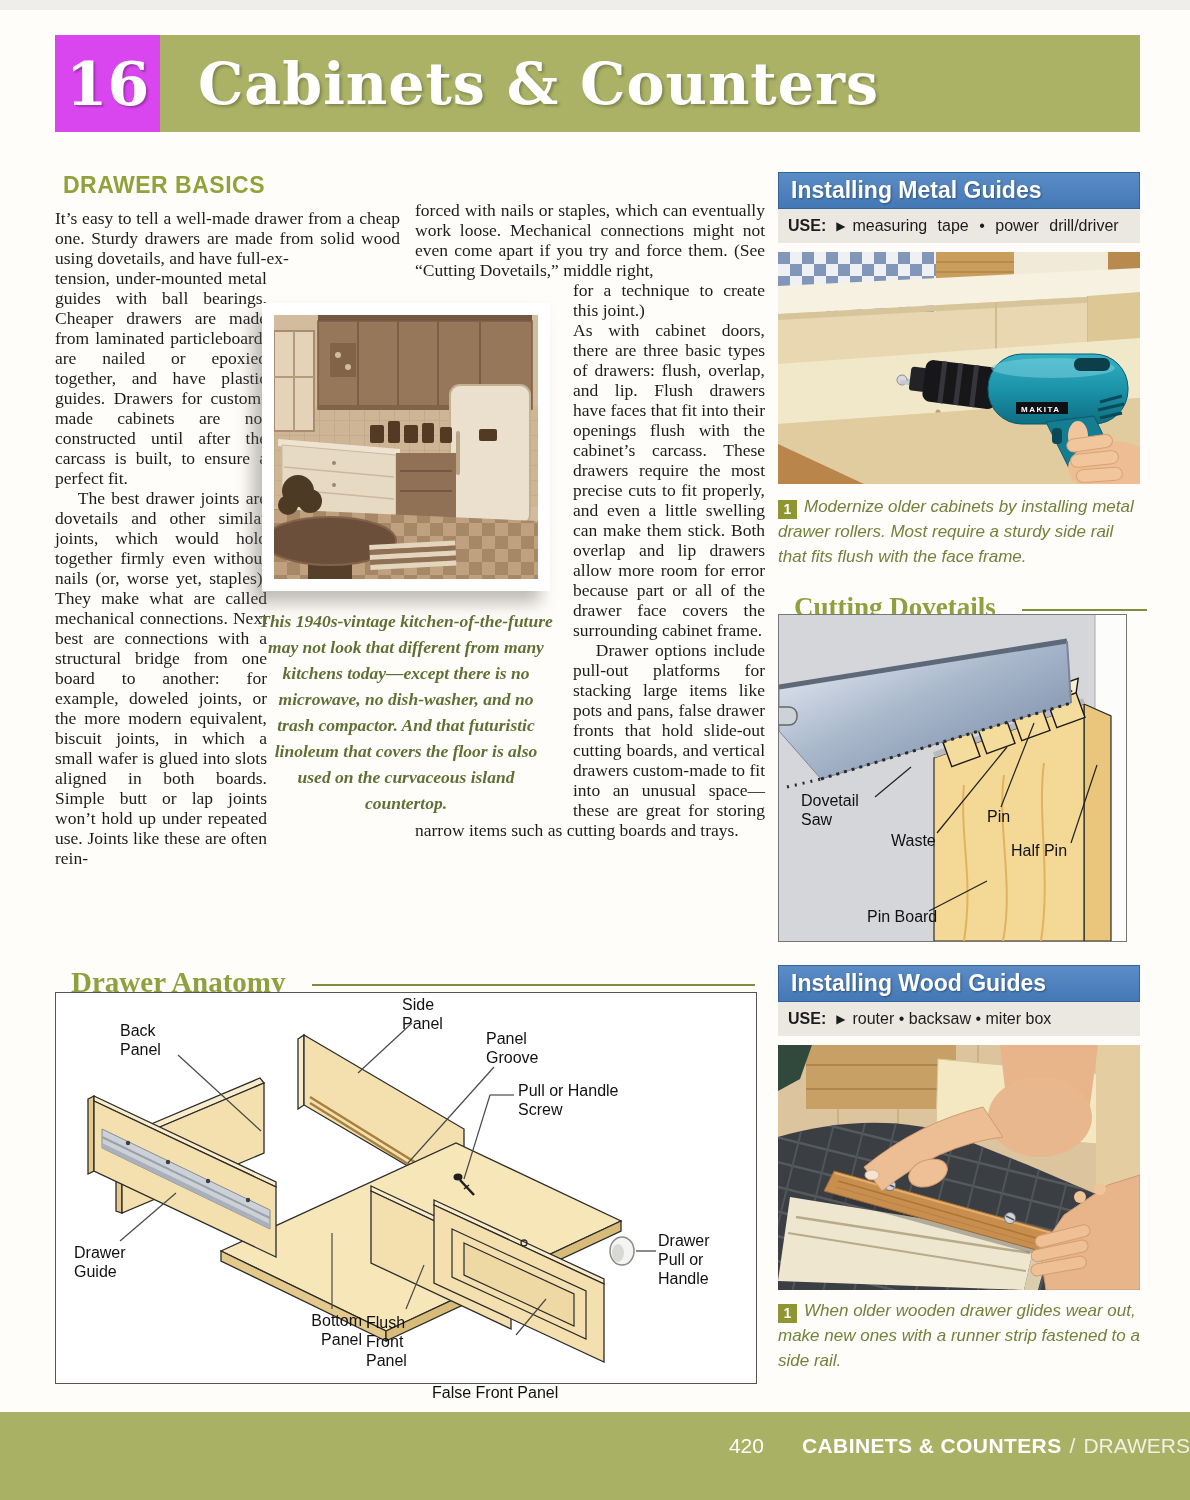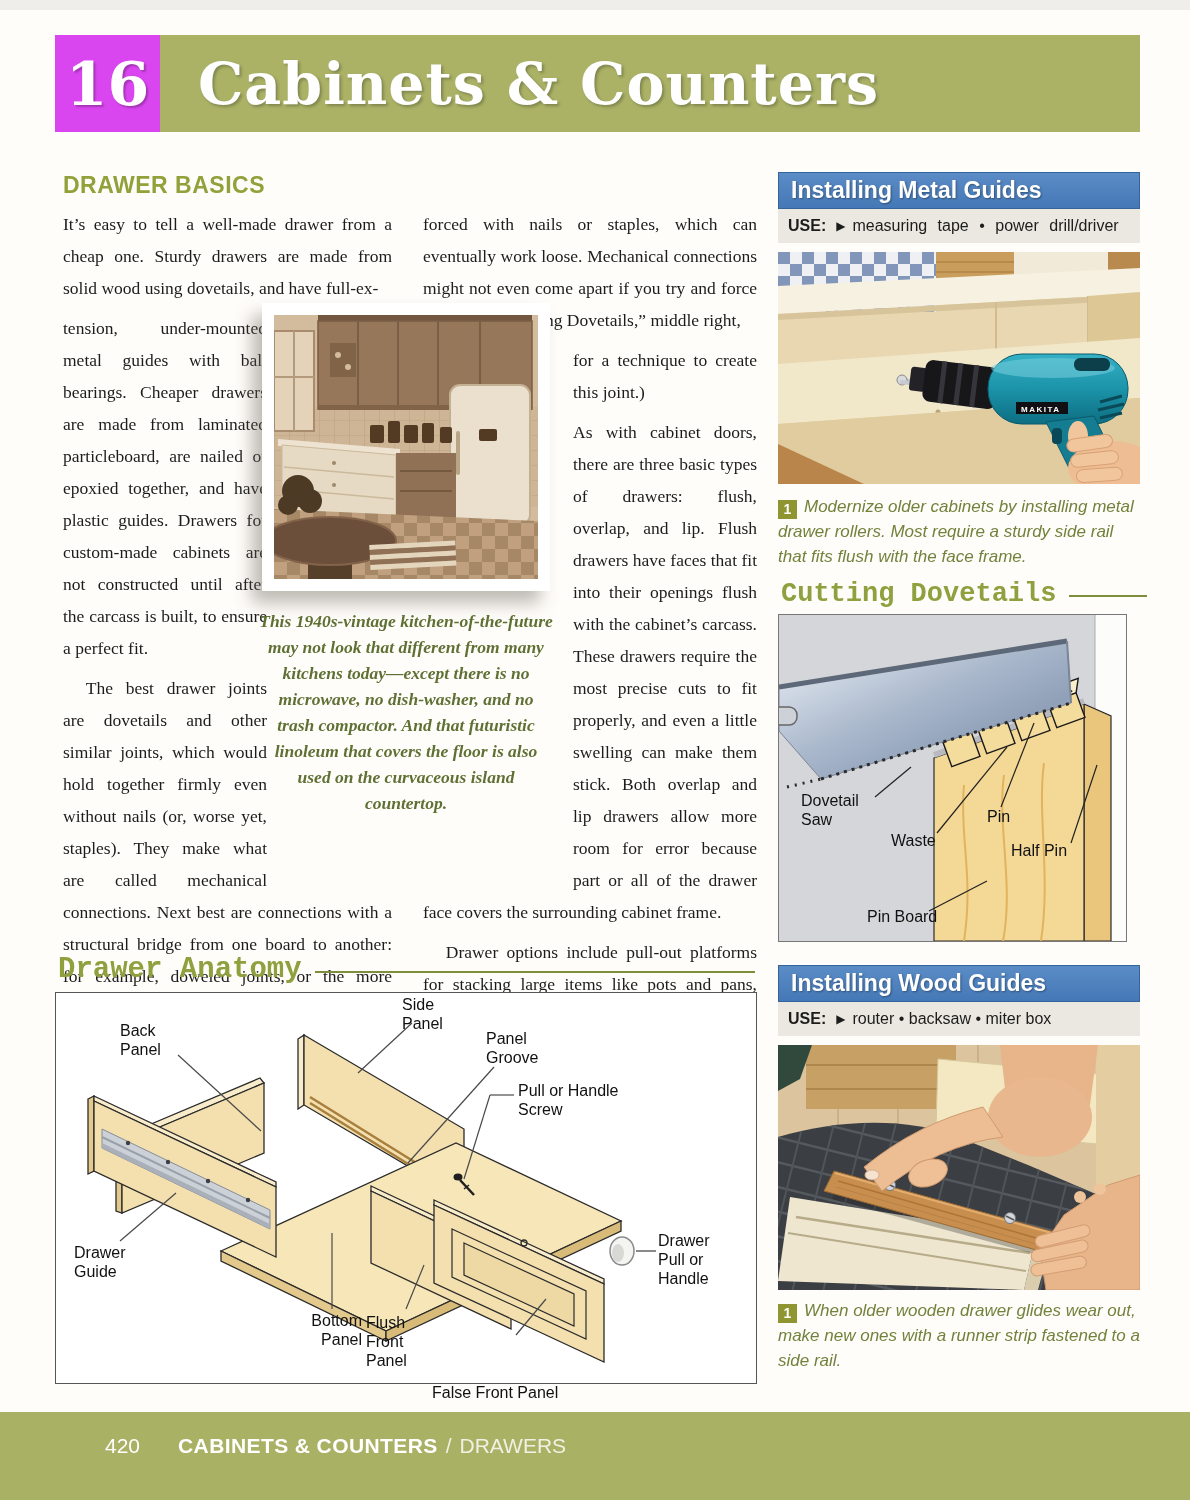--- a/index.html
+++ b/index.html
@@ -15,21 +15,21 @@
   .chapbar{position:absolute;left:160px;top:35px;width:980px;height:97px;background:#abb266;
            display:flex;align-items:center;}
   .chapbar span{font-family:"DejaVu Serif",serif;font-weight:bold;font-size:57px;color:#fff;
            padding-left:38px;letter-spacing:1px;text-shadow:2px 2px 3px rgba(0,0,0,.25);}
 
   
   .colL{position:absolute;left:55px;top:172px;width:345px;}
   .colM{position:absolute;left:415px;top:200px;width:350px;}
   h2.sect{font-family:"Liberation Sans",sans-serif;font-weight:bold;font-size:23px;color:#92a23b;
           letter-spacing:.5px;margin:0 0 9px 8px;}
-  .colL p,.colM p{margin:8px;font-size:17.5px;line-height:32px;text-align:justify;}
+  .colL p,.colM p{margin:0;font-size:17.5px;line-height:20px;text-align:justify;}
   .indent{text-indent:1.3em;}
   .spacerR{float:right;width:133px;height:562px;}
   .spacerL{float:left;width:158px;height:540px;}
   h3.sub{font-family:"Liberation Sans",sans-serif;font-weight:bold;font-size:19px;color:#111;
          margin:12px 0 5px 0;}
 
   
   .kphoto{position:absolute;left:262px;top:303px;width:264px;height:264px;background:#fff;
           padding:12px;box-shadow:-10px 12px 16px rgba(110,105,95,.45);}
   .kcaption{position:absolute;left:258px;top:608px;width:296px;text-align:center;
@@ -46,33 +46,33 @@
   .usebar .tri{font-size:12px;margin-right:7px;}
   .use-wide{word-spacing:6px;}
   .rphoto{position:absolute;width:362px;display:block;}
   .rcaption{position:absolute;width:362px;font-family:"Liberation Sans",sans-serif;font-size:17px;
             line-height:25px;font-style:italic;color:#72823c;}
   .badge{display:inline-block;width:19px;height:19px;background:#8e9531;color:#fff;font-style:normal;
          font-weight:bold;font-size:14px;line-height:19px;text-align:center;margin-right:7px;
          vertical-align:-2px;}
 
   .hrow{position:absolute;display:flex;align-items:center;}
-  .hrow h2{font-family:Liberation Mono, monospace;font-weight:bold;font-size:27px;color:#8fa03e;
-           margin:3px;white-space:nowrap;}
+  .hrow h2{font-family:Liberation Serif, serif;font-weight:bold;font-size:27px;color:#8fa03e;
+           margin:16px;white-space:nowrap;}
   .hrow .rule{flex:1;height:2px;background:#7e8e3c;margin-left:10px;margin-top:4px;}
 
   .diagbox{position:absolute;border:1px solid #777;background:#fff;box-sizing:border-box;}
   .dlabel{position:absolute;font-family:"Liberation Sans",sans-serif;font-size:16px;line-height:19px;
           color:#111;}
   .center{text-align:right;}
 
   
   .footer{position:absolute;left:0;top:1412px;width:1190px;height:88px;background:#a9b164;
           font-family:"Liberation Sans",sans-serif;color:#fff;}
-  .footer .inner{display:flex;align-items:baseline;padding:22px 0 0 105px;font-size:21px;}
+  .footer .inner{display:flex;align-items:baseline;padding:22px 0 0 105px;font-size:21px;justify-content:flex-end;}
   .footer .pageno{margin-right:38px;}
   .footer .sec{font-weight:bold;letter-spacing:.4px;}
   .footer .dim{color:rgba(255,255,255,.82);margin-left:8px;}
 </style>
 </head>
 <body>
 
 <div class="page">
   <div class="topstrip"></div>
 

